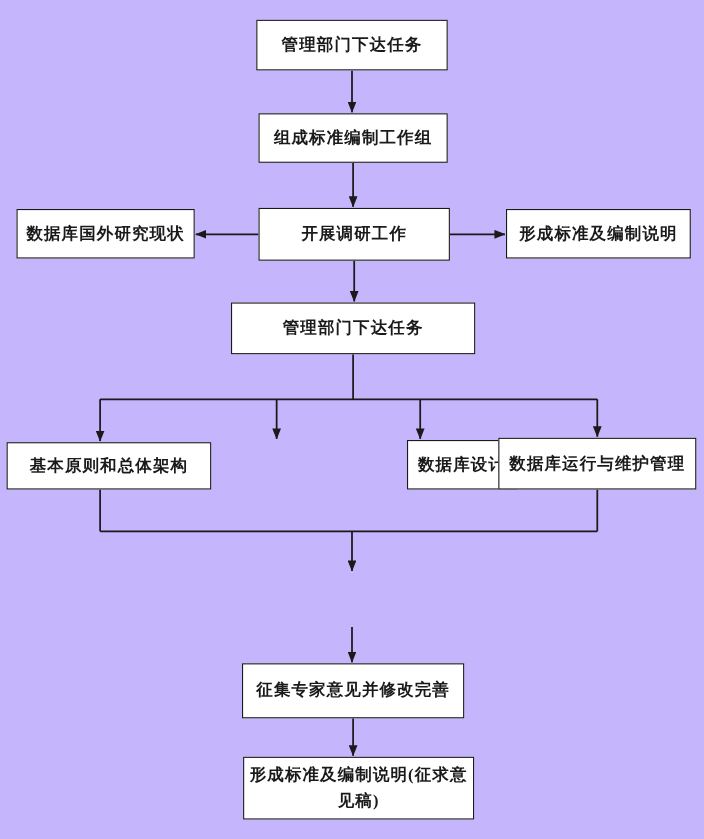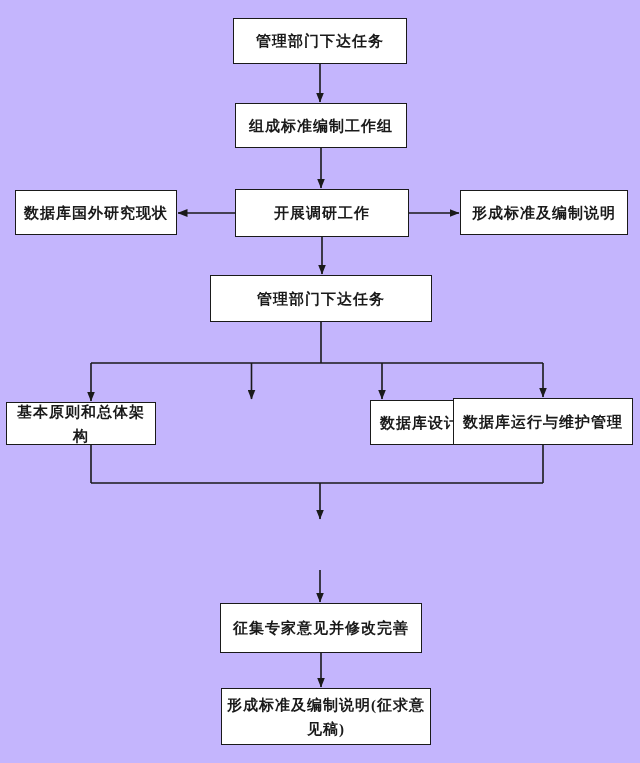--- a/index.html
+++ b/index.html
@@ -67,18 +67,18 @@
       <polyline points="320,570 320,602" fill="none" stroke="#1a1a1a" stroke-width="1.6" marker-end="url(#arrowhead)"></polyline>
       <polyline points="321,653 321,687" fill="none" stroke="#1a1a1a" stroke-width="1.6" marker-end="url(#arrowhead)"></polyline>
     </svg>
 
 <div class="flow-node" style="left: 233px; top: 18px; width: 174px; height: 46px; background: rgb(255, 255, 255); border-color: rgb(26, 26, 26); color: rgb(26, 26, 26);">管理部门下达任务</div>
     <div class="flow-node" style="left: 235px; top: 103px; width: 172px; height: 45px; background: rgb(255, 255, 255); border-color: rgb(26, 26, 26); color: rgb(26, 26, 26);">组成标准编制工作组</div>
     <div class="flow-node" style="left: 15px; top: 190px; width: 162px; height: 45px; background: rgb(255, 255, 255); border-color: rgb(26, 26, 26); color: rgb(26, 26, 26);">数据库国外研究现状</div>
     <div class="flow-node" style="left: 235px; top: 189px; width: 174px; height: 48px; background: rgb(255, 255, 255); border-color: rgb(26, 26, 26); color: rgb(26, 26, 26);">开展调研工作</div>
     <div class="flow-node" style="left: 460px; top: 190px; width: 168px; height: 45px; background: rgb(255, 255, 255); border-color: rgb(26, 26, 26); color: rgb(26, 26, 26);">形成标准及编制说明</div>
     <div class="flow-node" style="left: 210px; top: 275px; width: 222px; height: 47px; background: rgb(255, 255, 255); border-color: rgb(26, 26, 26); color: rgb(26, 26, 26);">管理部门下达任务</div>
-    <div class="flow-node" style="left: 6px; top: 402px; width: 150px; height: 43px; background: rgb(255, 255, 255); border-color: rgb(26, 26, 26); color: rgb(26, 26, 26);">基本原则和总体架构</div>
+    <div class="flow-node" style="left: 6px; top: 402px; width: 186px; height: 43px; background: rgb(255, 255, 255); border-color: rgb(26, 26, 26); color: rgb(26, 26, 26);">基本原则和总体架构</div>
     <div class="flow-node" style="left: 332px; top: 400px; width: 100px; height: 45px; background: rgb(255, 255, 255); border-color: rgb(26, 26, 26); color: rgb(26, 26, 26); margin-left: 38px;">数据库设计</div>
     <div class="flow-node" style="left: 453px; top: 398px; width: 180px; height: 47px; background: rgb(255, 255, 255); border-color: rgb(26, 26, 26); color: rgb(26, 26, 26);">数据库运行与维护管理</div>
     <div class="flow-node" style="left: 220px; top: 603px; width: 202px; height: 50px; background: rgb(255, 255, 255); border-color: rgb(26, 26, 26); color: rgb(26, 26, 26);">征集专家意见并修改完善</div>
     <div class="flow-node" style="left: 221px; top: 688px; width: 210px; height: 57px; background: rgb(255, 255, 255); border-color: rgb(26, 26, 26); color: rgb(26, 26, 26);">形成标准及编制说明(征求意见稿)</div>
   </div>
 
 </body></html>

